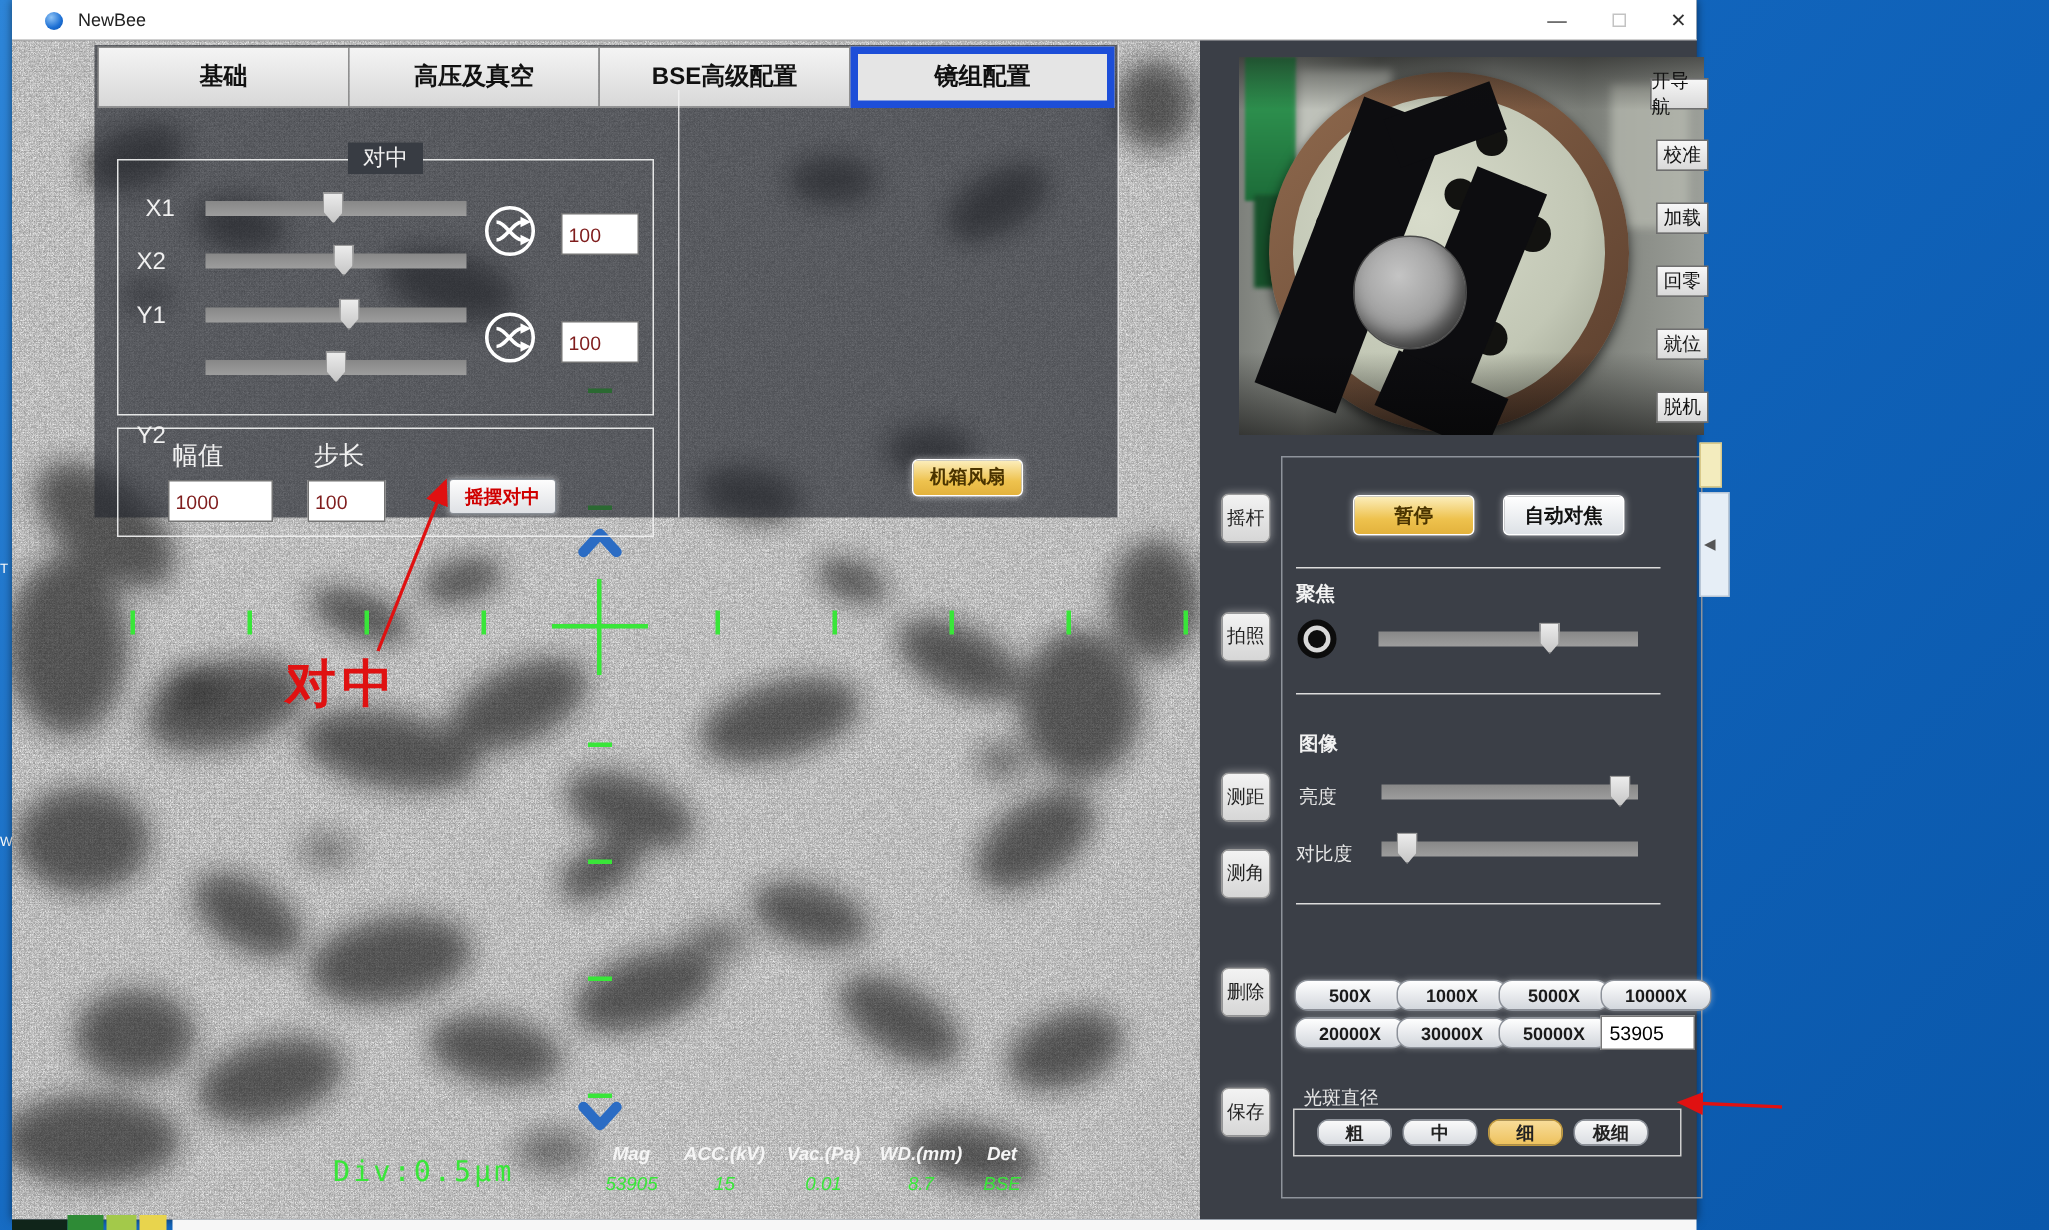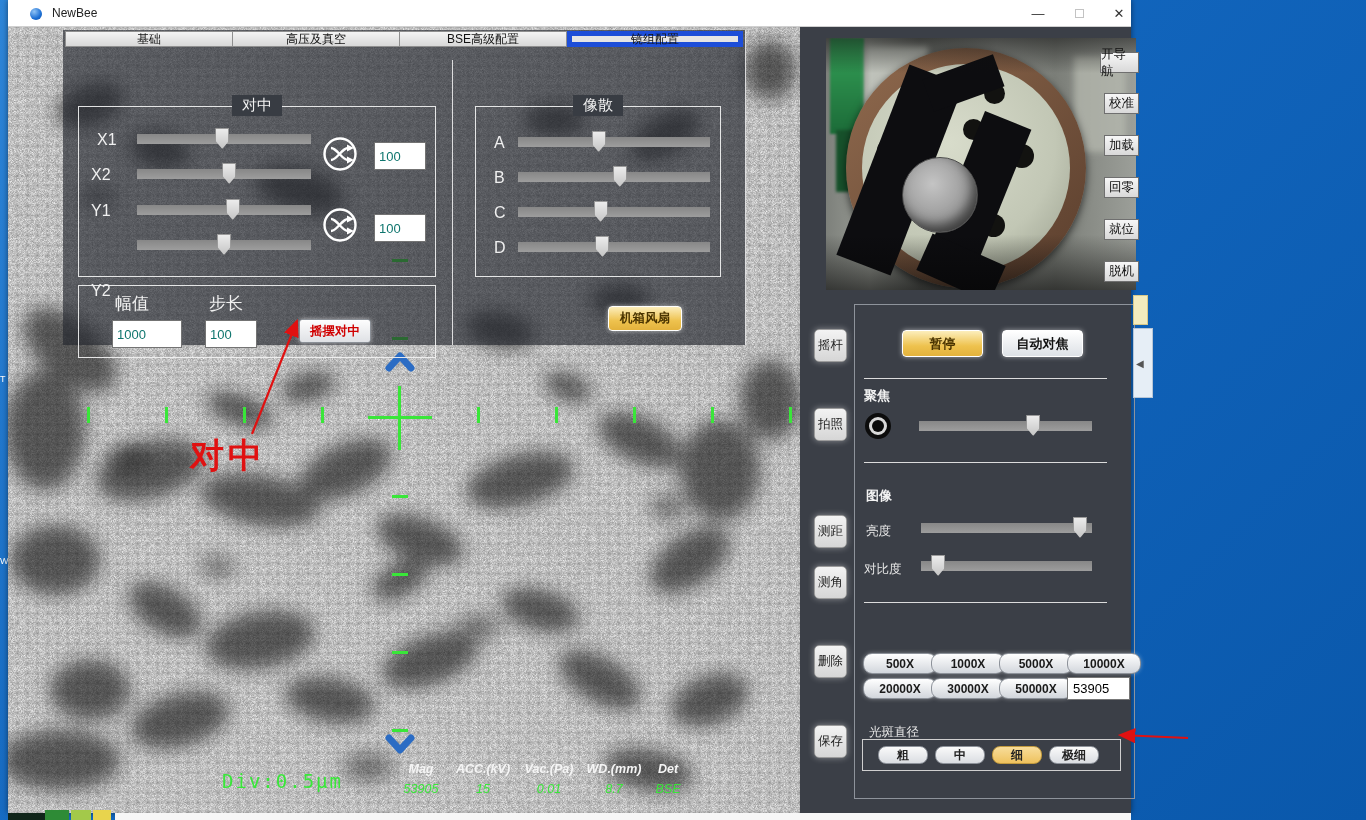--- a/index.html
+++ b/index.html
@@ -17,40 +17,40 @@
   .win-btn { position:absolute; top:0; width:32px; height:26px; display:flex; align-items:center; justify-content:center; font-size:13px; color:#333; }
   .max-square { width:9px; height:9px; border:1px solid #c3c3c3; }
 
   
   .sem-area { position:absolute; left:0; top:27px; width:792px; height:786px; overflow:hidden; background:#8d8d8d; }
 
   
   .overlay-panel { position:absolute; left:55px; top:3px; width:683px; height:315px;
                    background:rgba(36,40,47,0.66); border-right:1px solid rgba(245,245,245,.85); }
   .tabbar { position:absolute; left:2px; top:1px; width:678px; height:23px; display:flex; }
-  .tab { flex:1; height:16px; display:flex; align-items:center; justify-content:center;
+  .tab { flex:1; height:41px; display:flex; align-items:center; justify-content:center;
          background:linear-gradient(#f4f4f4,#d8d8d8); border:1px solid #8f8f8f; border-left:none;
-         font-size:12px; color:#111; cursor:default; }
+         font-size:16px; color:#111; cursor:default;font-weight:bold; }
   .tab:first-child { border-left:1px solid #8f8f8f; }
   .tab.selected { background:#e5e5e5; border:5px solid #1d4ed8; }
   .v-divider { position:absolute; left:389px; top:30px; width:1px; height:285px; background:rgba(245,245,245,.85); }
 
   .groupbox { position:absolute; border:1px solid rgba(242,242,242,.92); }
   .group-title { position:absolute; top:-12px; left:50%; transform:translateX(-50%);
                  background:#383c43; padding:1px 10px; font-size:15px; color:#f2f2f2; white-space:nowrap; }
   .row-label { position:absolute; font-size:16px; color:#f0f0f0; }
 
   .vslider { position:absolute; height:22px; }
   .vslider .track { position:absolute; left:0; right:0; top:6px; height:10px;
                     background:linear-gradient(#878787,#9d9d9d); }
   .vslider .thumb { position:absolute; top:0; width:14px; height:21px; transform:translateX(-50%);
                     background:linear-gradient(#ececec,#c6c6c6); border:1px solid #9a9a9a;
                     clip-path:polygon(0 0,100% 0,100% 60%,50% 100%,0 60%); }
 
-  .text-input { position:absolute; background:#fff; border:1px solid #737373; font-size:13px; color:#0f766e; padding:13px 4px; }
+  .text-input { position:absolute; background:#fff; border:1px solid #737373; font-size:13px; color:#7f1d1d; padding:13px 4px; }
 
   .swap-icon { position:absolute; width:38px; height:38px; }
 
   .btn { display:flex; align-items:center; justify-content:center; cursor:default; }
   .btn-light { background:linear-gradient(#fdfdfd,#dfe1e5); border:1px solid #8a8f96; border-radius:3px; color:#111; }
   .btn-wobble { font-size:12.5px; font-weight:bold; color:#d00000; box-shadow:0 0 4px rgba(255,255,255,.5); }
   .btn-gold { background:linear-gradient(#fceebc,#eec24e 60%,#e3b23c); border:1px solid #fff;
               border-radius:4px; color:#4a3400; font-weight:bold; box-shadow:0 0 5px rgba(255,255,255,.55); }
 
   
@@ -302,43 +302,20 @@
             <circle cx="19" cy="19" r="15.5" fill="none" stroke="#fff" stroke-width="2.4"></circle>
             <path d="M10 13 C16 13 21 25 27 25" fill="none" stroke="#fff" stroke-width="2.4"></path>
             <path d="M10 25 C16 25 21 13 27 13" fill="none" stroke="#fff" stroke-width="2.4"></path>
             <path d="M26 9.5 l7 3.5 -7 3.5 z" fill="#fff"></path>
             <path d="M26 21.5 l7 3.5 -7 3.5 z" fill="#fff"></path>
           </svg>
           <input class="text-input" style="left: 295px; top: 35px; width: 52px; height: 22px;" value="100">
           <input class="text-input" style="left: 295px; top: 107px; width: 52px; height: 22px;" value="100">
         </div>
 
-        <div class="groupbox" style="left:412px;top:76px;width:246px;height:171px;">
-          <div class="group-title">像散</div>
-          <div class="row-label" style="left:18px;top:27px;">A</div>
-          <div class="row-label" style="left:18px;top:62px;">B</div>
-          <div class="row-label" style="left:18px;top:97px;">C</div>
-          <div class="row-label" style="left:18px;top:132px;">D</div>
-          <div class="vslider" style="left:42px;top:24px;width:192px;">
-            <div class="track"></div>
-            <div class="thumb" style="left: 42%;"></div>
-          </div>
-          <div class="vslider" style="left:42px;top:59px;width:192px;">
-            <div class="track"></div>
-            <div class="thumb" style="left: 53%;"></div>
-          </div>
-          <div class="vslider" style="left:42px;top:94px;width:192px;">
-            <div class="track"></div>
-            <div class="thumb" style="left: 43%;"></div>
-          </div>
-          <div class="vslider" style="left:42px;top:129px;width:192px;">
-            <div class="track"></div>
-            <div class="thumb" style="left: 44%;"></div>
-          </div>
-        </div>
 
         <div class="groupbox" style="left:15px;top:255px;width:358px;height:73px;">
           <div class="row-label" style="left:36px;top:6px;font-size:17px;">幅值</div>
           <div class="row-label" style="left:130px;top:6px;font-size:17px;">步长</div>
           <input class="text-input" style="left: 33px; top: 34px; width: 70px; height: 24px;" value="1000">
           <input class="text-input" style="left: 126px; top: 34px; width: 52px; height: 24px;" value="100">
           <div class="btn btn-light btn-wobble" style="position:absolute;left:220px;top:33px;width:72px;height:24px;">摇摆对中</div>
         </div>
 
         <div class="btn btn-gold" style="position:absolute;left:545px;top:276px;width:74px;height:25px;font-size:12.5px;">机箱风扇</div>

